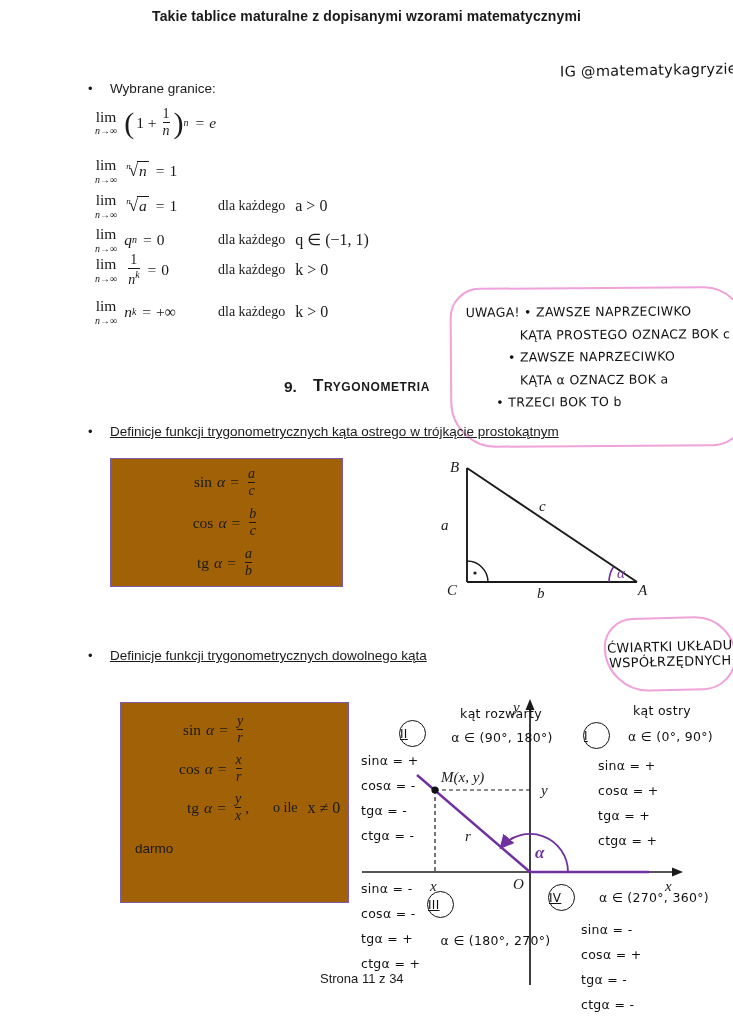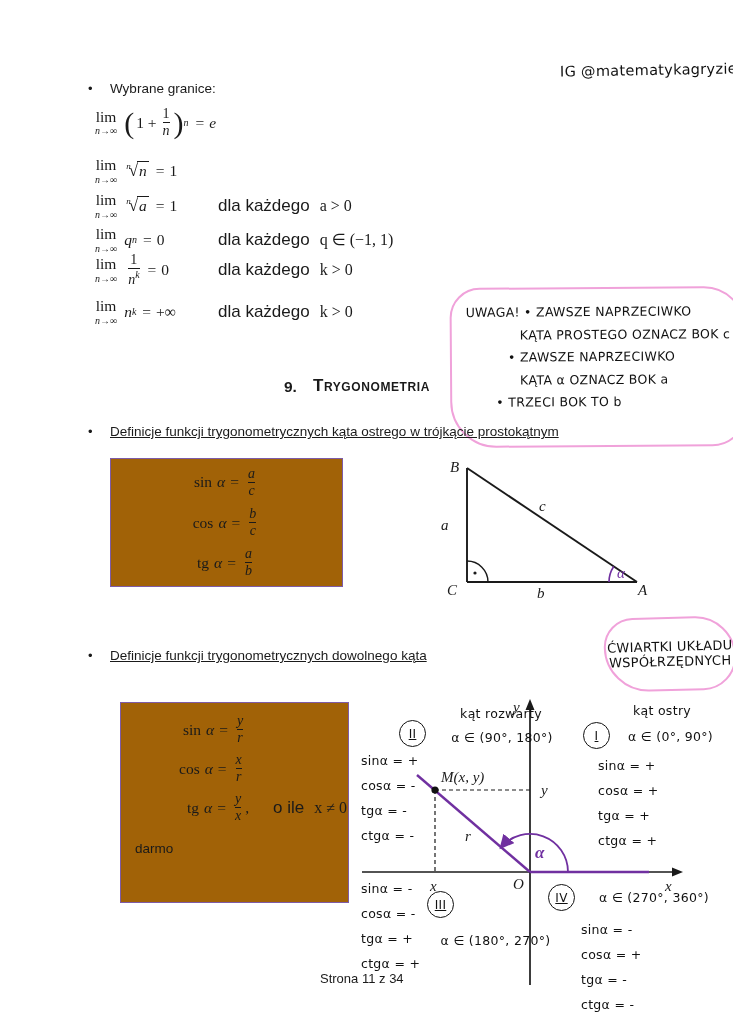--- a/index.html
+++ b/index.html
@@ -23,45 +23,46 @@
   .limblk{display:inline-flex;flex-direction:column;align-items:center;margin-right:7px;line-height:1;}
   .limsub{font-size:10px;font-style:italic;margin-top:2px;}
   .frac{display:inline-flex;flex-direction:column;text-align:center;margin:0 4px;font-size:14px;line-height:1.15;vertical-align:middle;}
   .fden{border-top:1.3px solid #1a1a1a;}
   .bigp{font-size:30px;font-weight:300;line-height:.9;}
   sup{font-size:10px;}
   .nroot{white-space:nowrap;margin:0 2px;}
   .nidx{font-size:9px;font-style:italic;vertical-align:7px;margin-right:-2px;}
   .nsq{font-size:17px;}
   .nrad{border-top:1.2px solid #1a1a1a;font-style:italic;padding:0 2px;margin-left:-1px;}
-  .cond{font-family:Liberation Sans, sans-serif;font-size:17px;}
+  .cond{font-family:Liberation Serif, serif;font-size:14px;}
   .condm{font-family:"Liberation Serif",serif;font-size:16px;margin-left:10px;}
   
   .cloud{border:2px solid #f0a2da;background:#fff;border-radius:30px 42px 34px 46px;}
   .uwline{line-height:22.5px;}
   
   .fbox{border:1.6px solid #7e5ba6;background:#a16207;}
   .mrow{display:flex;align-items:center;justify-content:center;}
   .fnw{margin-right:5px;}
   .sqrt{white-space:nowrap;}
   .srad{border-top:1.3px solid #1a1a1a;font-style:italic;padding:0 3px;}
   
   .qcirc{position:absolute;width:25px;height:25px;border:1.7px solid #111;border-radius:50%;
-         display:flex;align-items:center;justify-content:center;font-size:12px;}
+         display:flex;align-items:center;font-size:12px;}
   .qcirc span{text-decoration:underline;}
   .qtitle{position:absolute;text-align:center;}
   .qsigns{position:absolute;line-height:25px;}
   .heading{display:flex;gap:16px;font-weight:bold;font-size:15.5px;}
   .heading .scaps{font-variant:small-caps;letter-spacing:.6px;font-size:17px;line-height:15px;}
 </style>
 </head>
 <body>
 
 <div id="page">
 
+  <div class="abs hdr" style="top:8px;left:0;">Takie tablice maturalne z dopisanymi wzorami matematycznymi</div>
 
   <div class="abs hand" style="top:62px;left:560px;font-size:14.5px;transform:rotate(-1deg);">IG @matematykagryzie</div>
 
   <div class="abs bullet" style="top:81px;left:88px;">
     <span class="bdot">•</span>
     <span>Wybrane granice:</span>
   </div>
 
   <div class="limrow math" style="top:106px;left:95px;">
     <span class="limblk">

